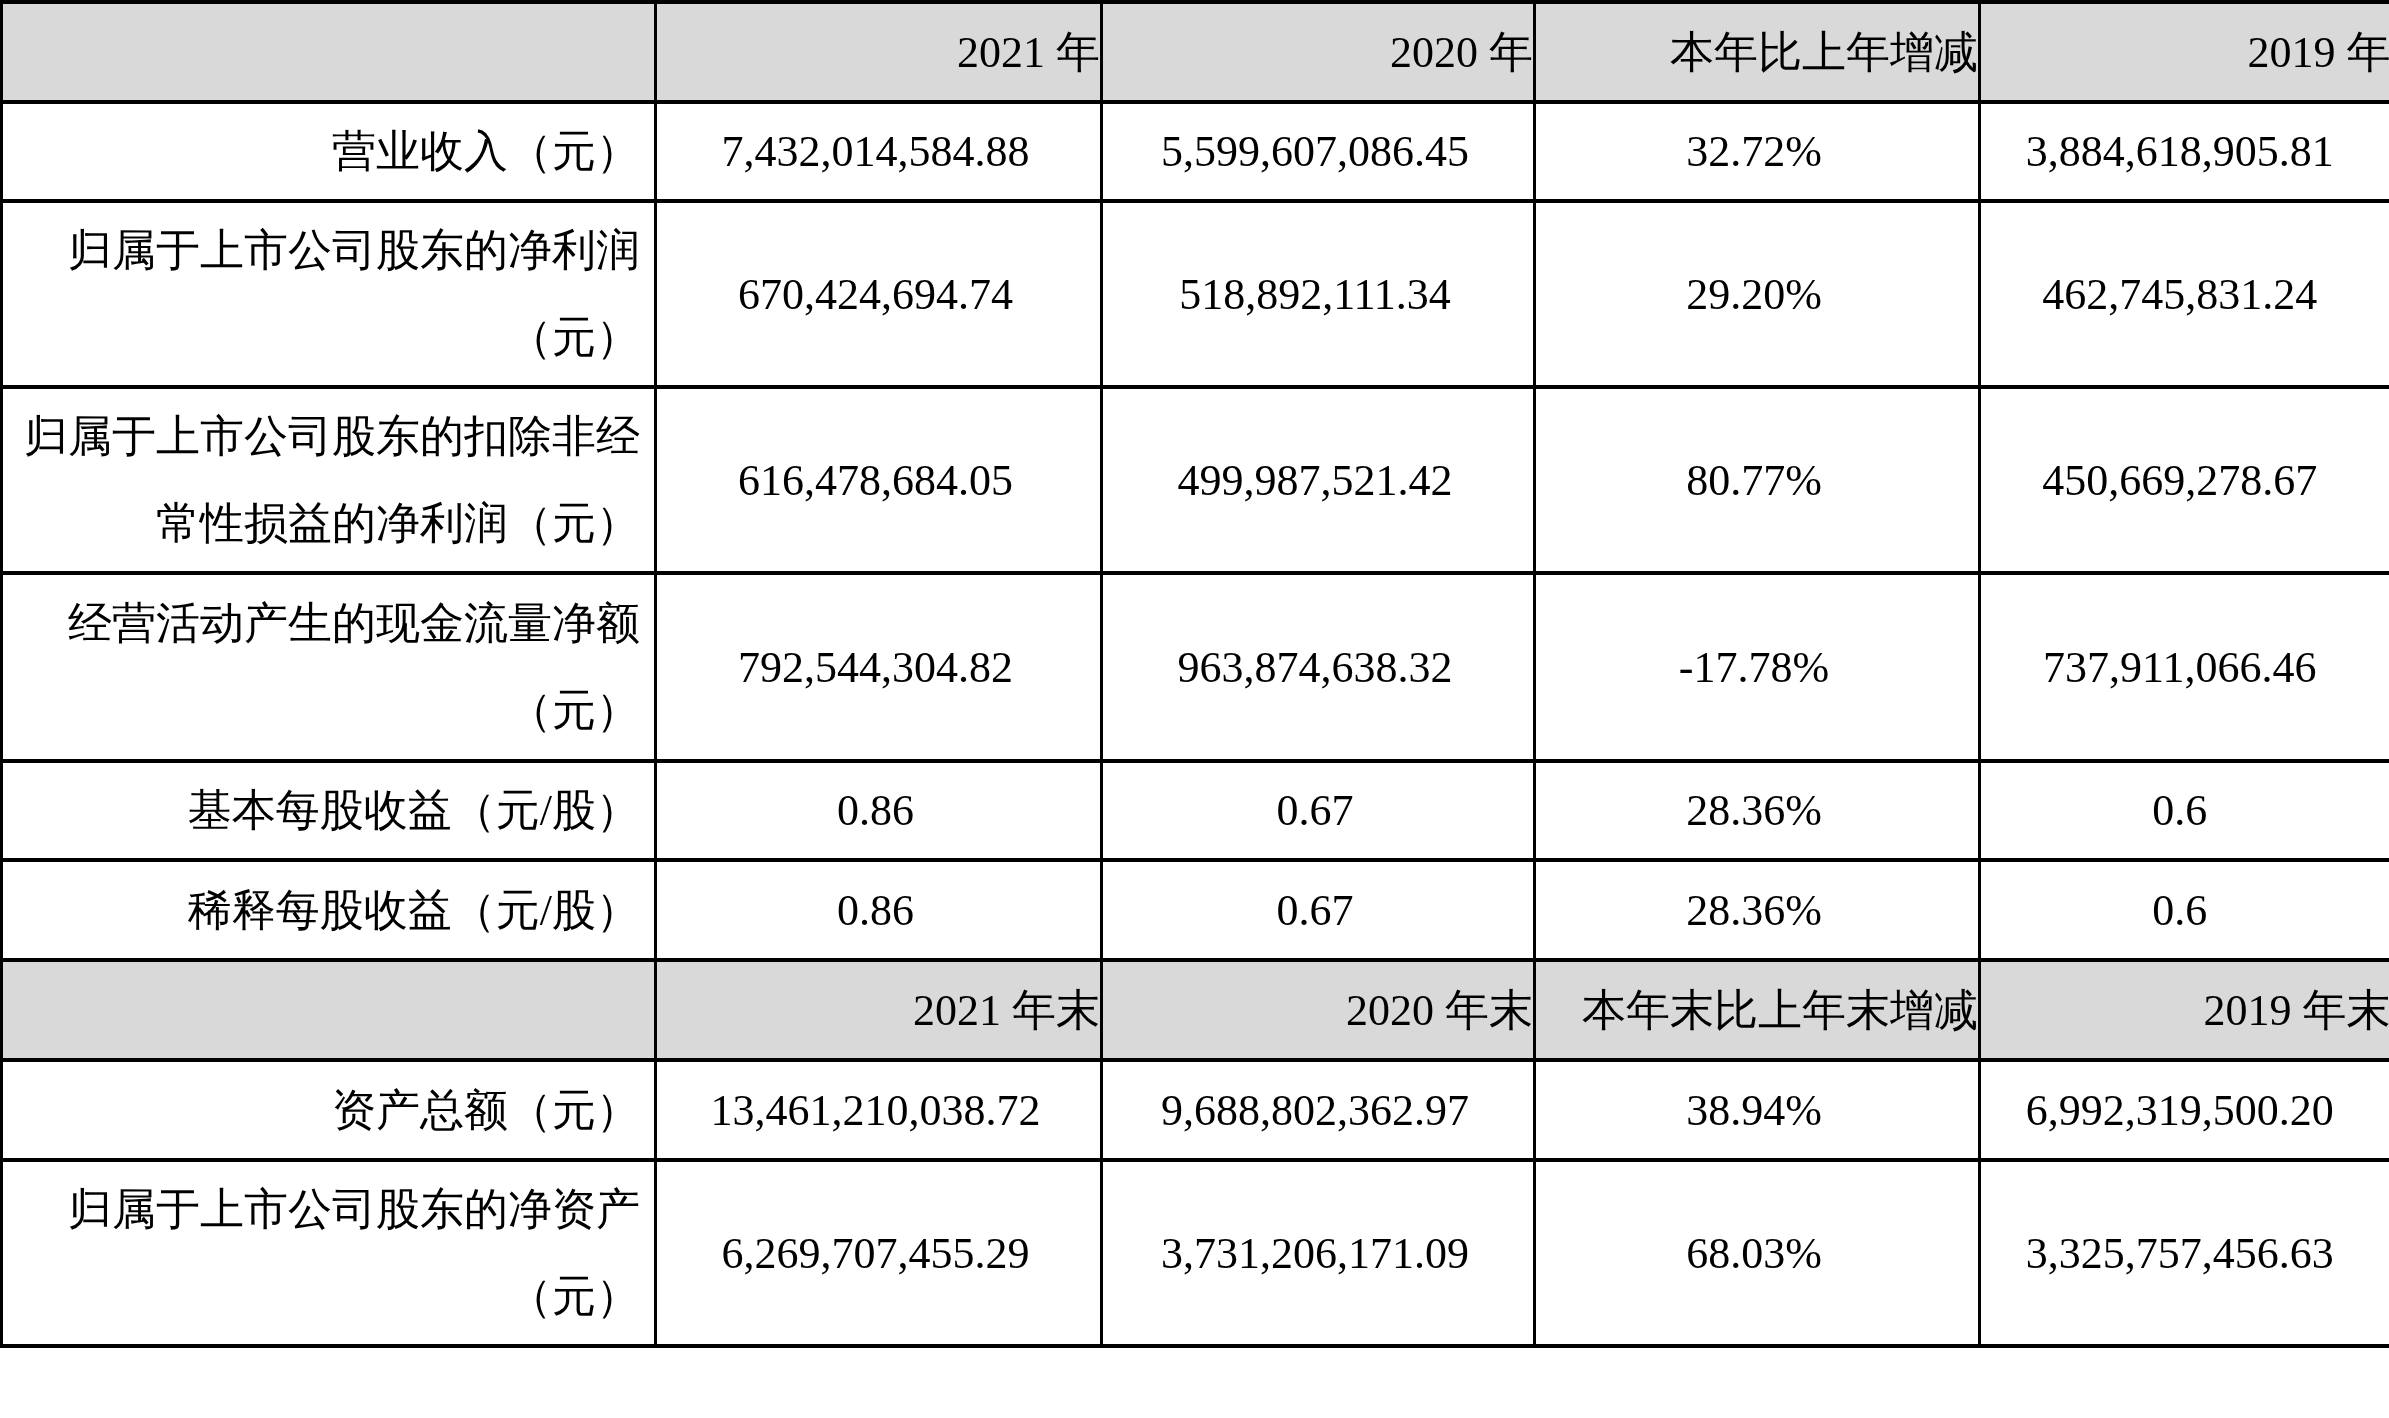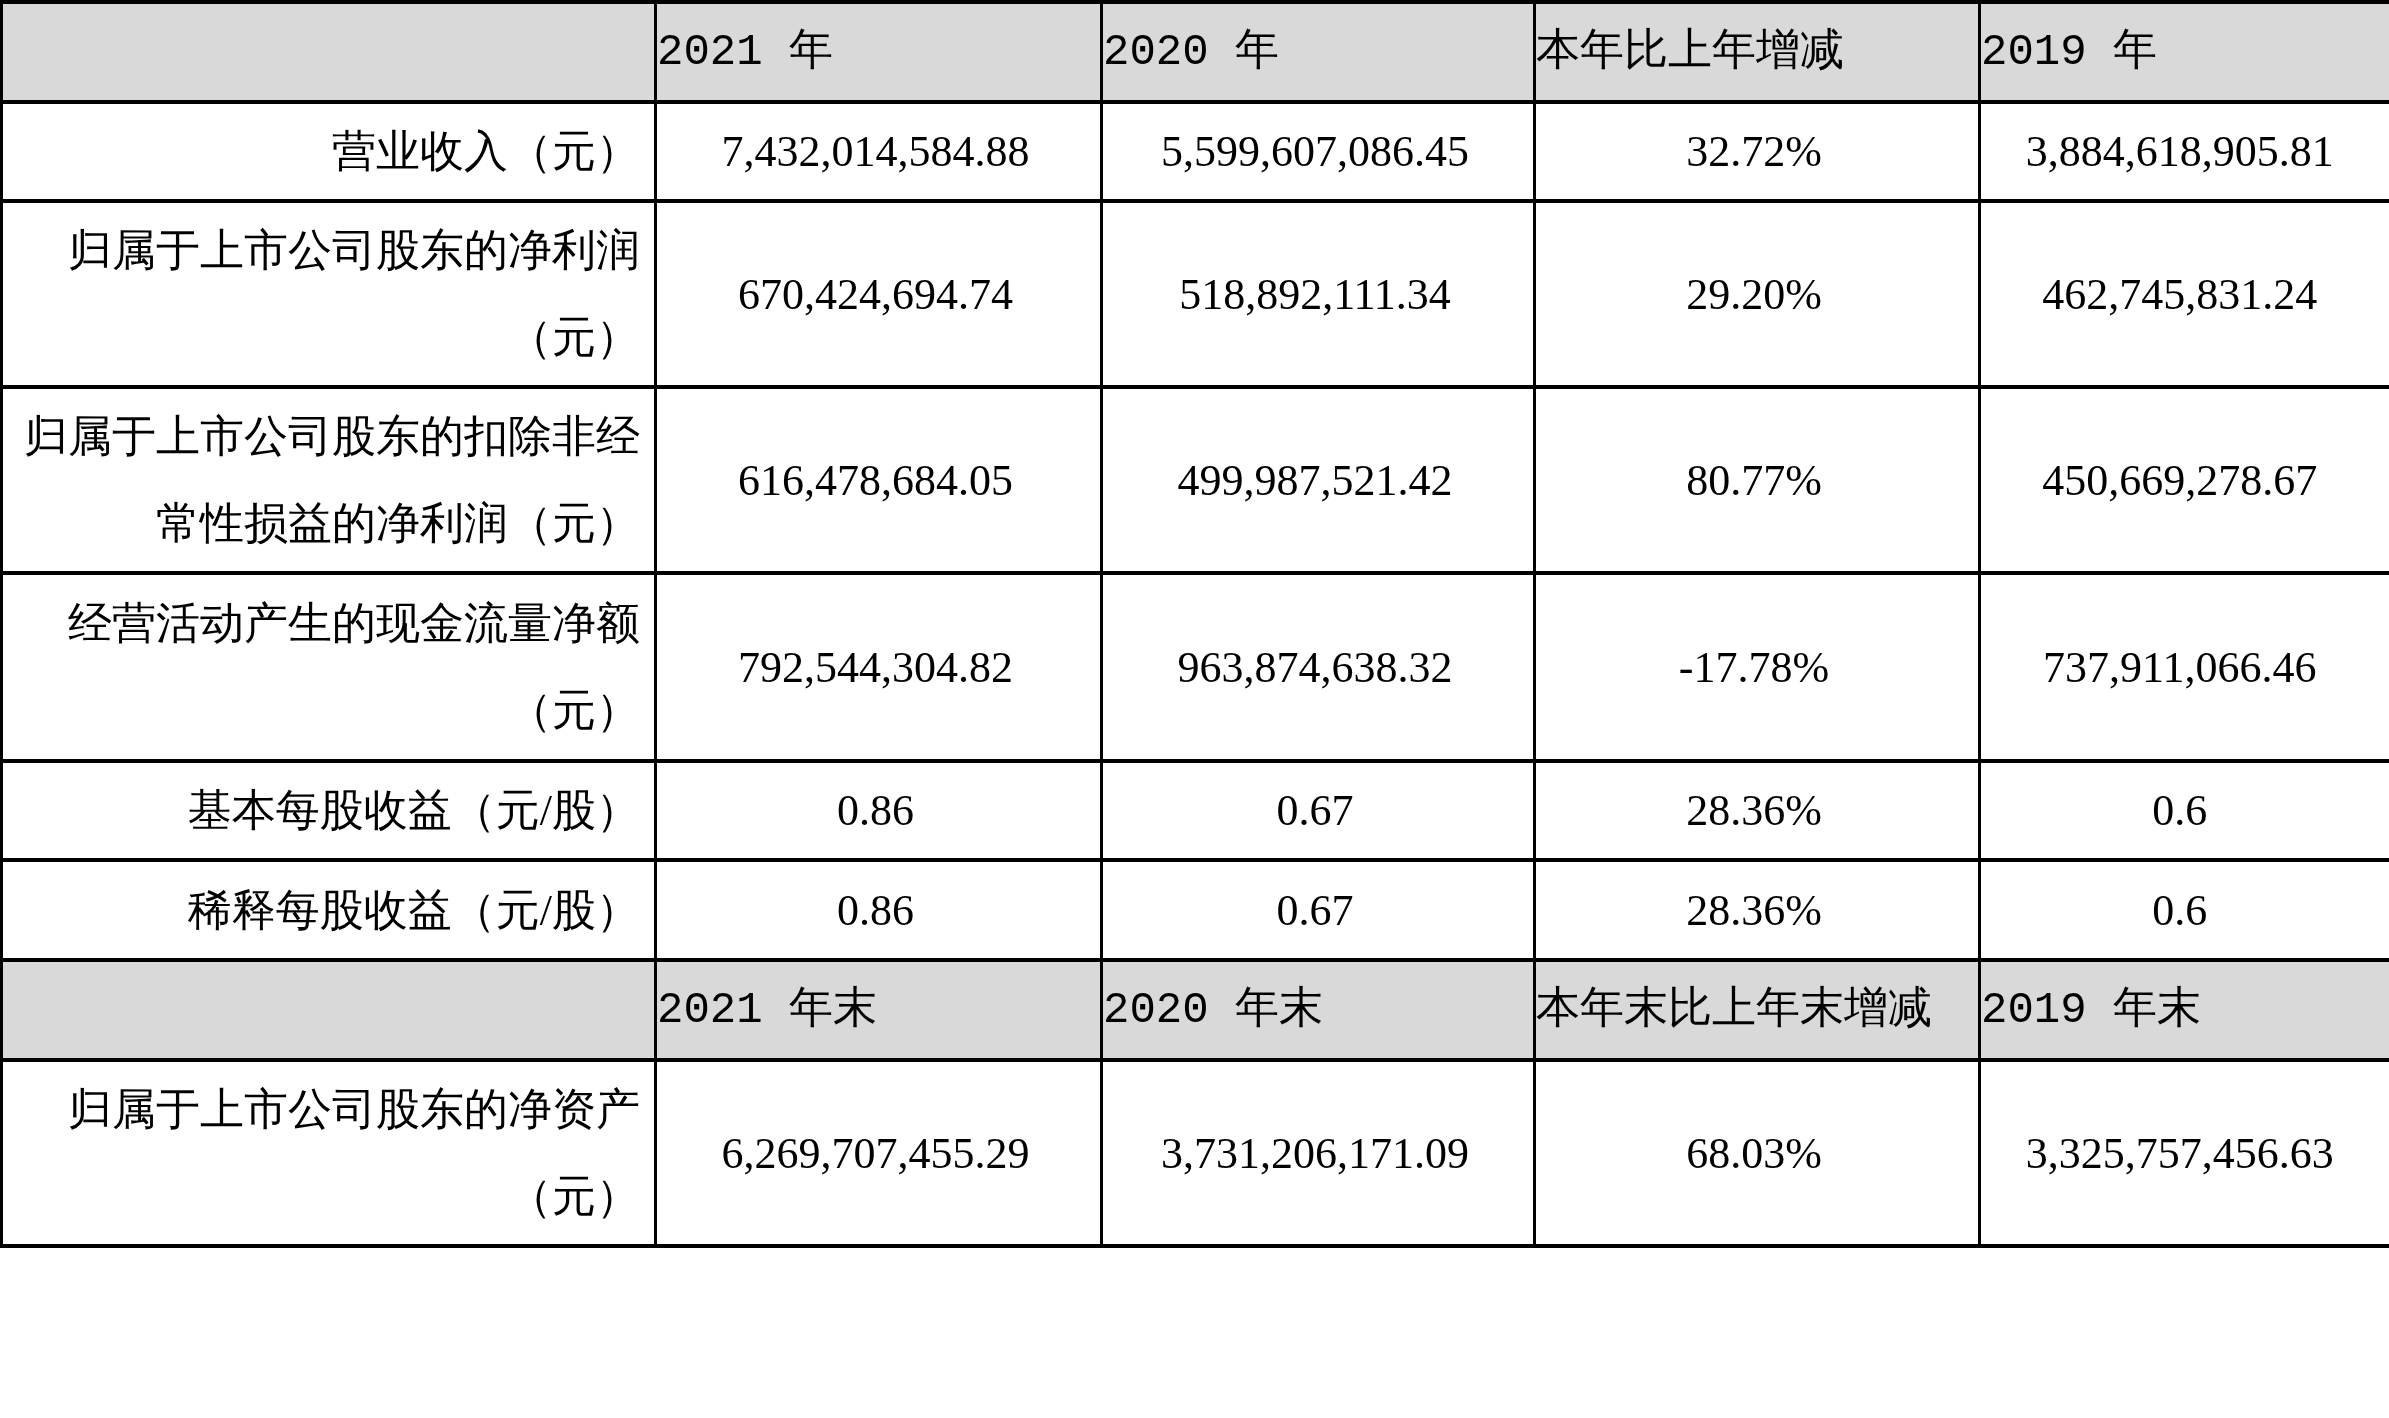--- a/index.html
+++ b/index.html
@@ -38,24 +38,23 @@
     line-height:87px;
   }
   td.num{
     text-align:center;
     padding:0 10px 0 4px;
     white-space:nowrap;
   }
   td.num-last{padding-right:16px;}
   tr.hdr td{
     background:var(--header-bg);
-    text-align:left;
+    text-align:right;
     padding:0;
     line-height:87px;
-    font-family:Liberation Mono, monospace;
   }
 </style>
 </head>
 <body>
 
 <table class="fin">
   <colgroup>
     <col style="width:654px">
     <col style="width:446px">
     <col style="width:433px">
@@ -122,20 +121,27 @@
 
 
   <tr class="hdr" style="height:100px">
     <td class="label"></td>
     <td>2021 年末</td>
     <td>2020 年末</td>
     <td>本年末比上年末增减</td>
     <td>2019 年末</td>
   </tr>
 
+  <tr style="height:100px">
+    <td class="label">资产总额（元）</td>
+    <td class="num">13,461,210,038.72</td>
+    <td class="num">9,688,802,362.97</td>
+    <td class="num">38.94%</td>
+    <td class="num num-last">6,992,319,500.20</td>
+  </tr>
 
   <tr style="height:174px">
     <td class="label">归属于上市公司股东的净资产（元）</td>
     <td class="num">6,269,707,455.29</td>
     <td class="num">3,731,206,171.09</td>
     <td class="num">68.03%</td>
     <td class="num num-last">3,325,757,456.63</td>
   </tr>
 </tbody>
   </table>

